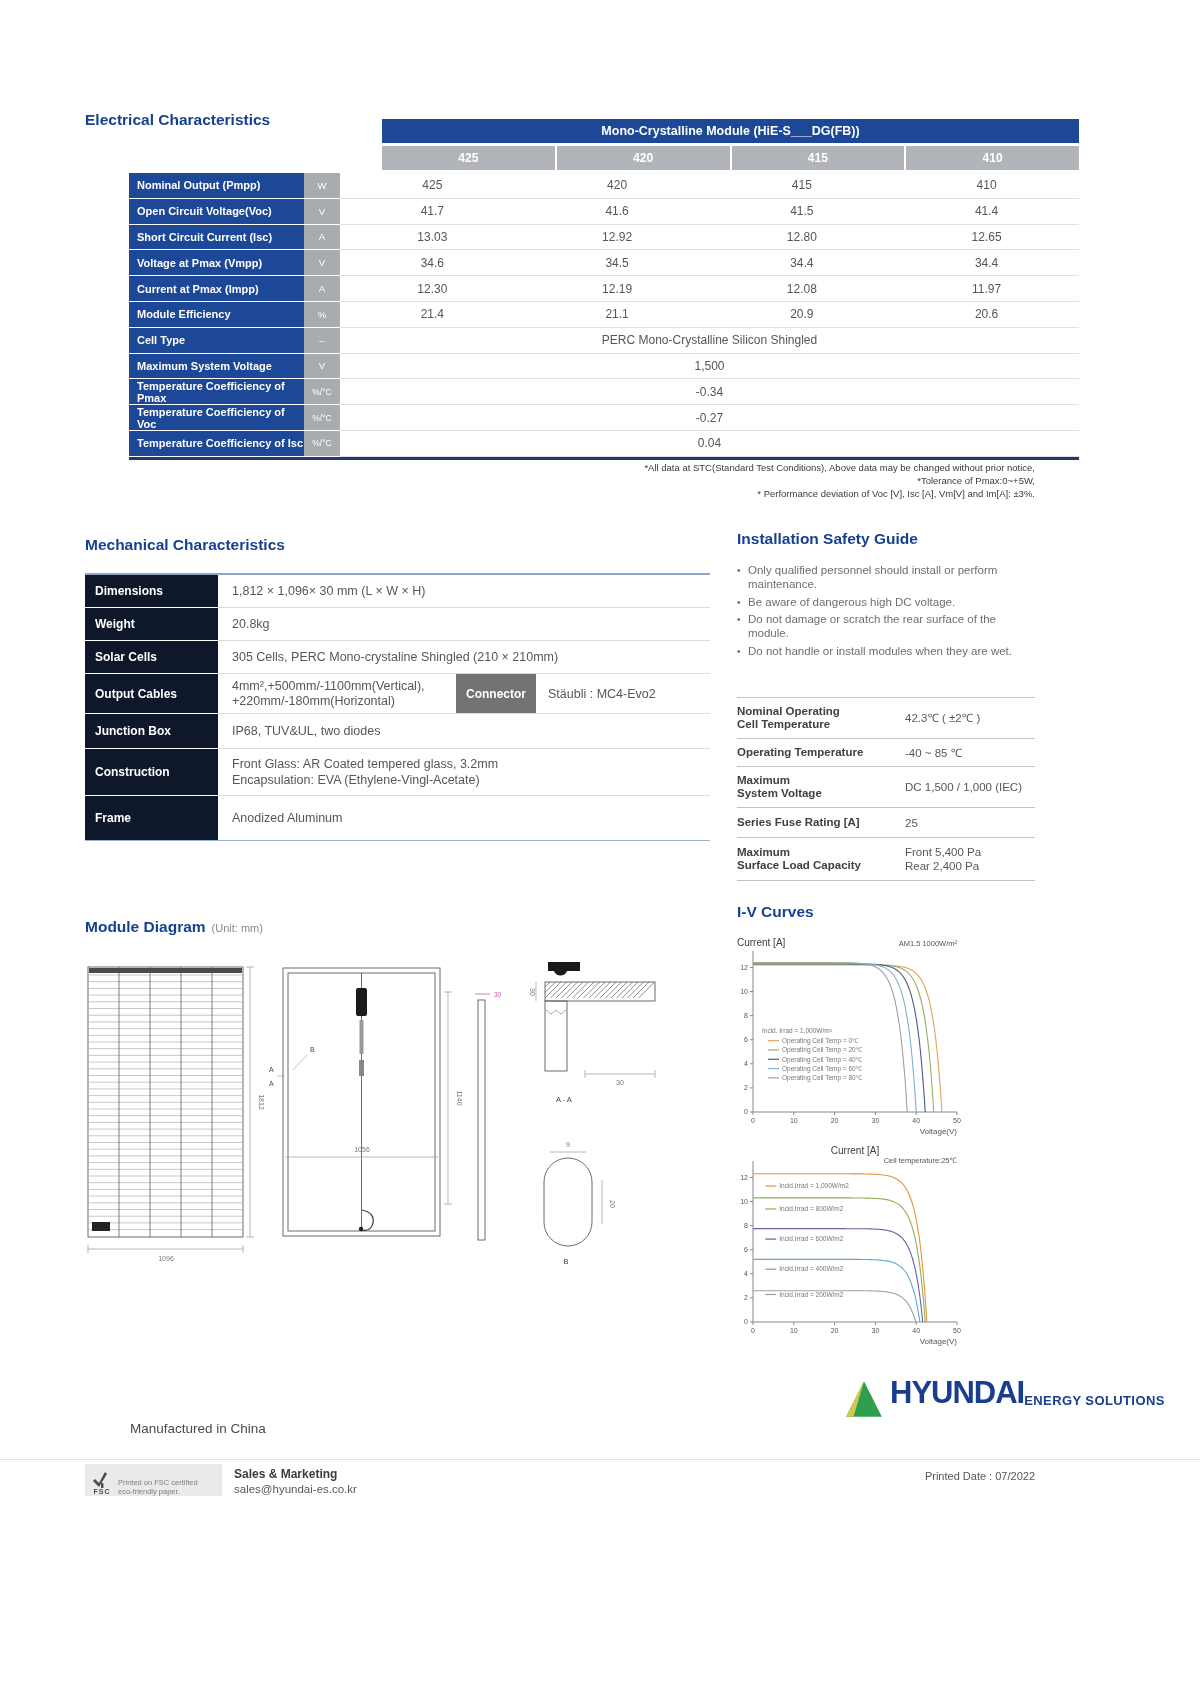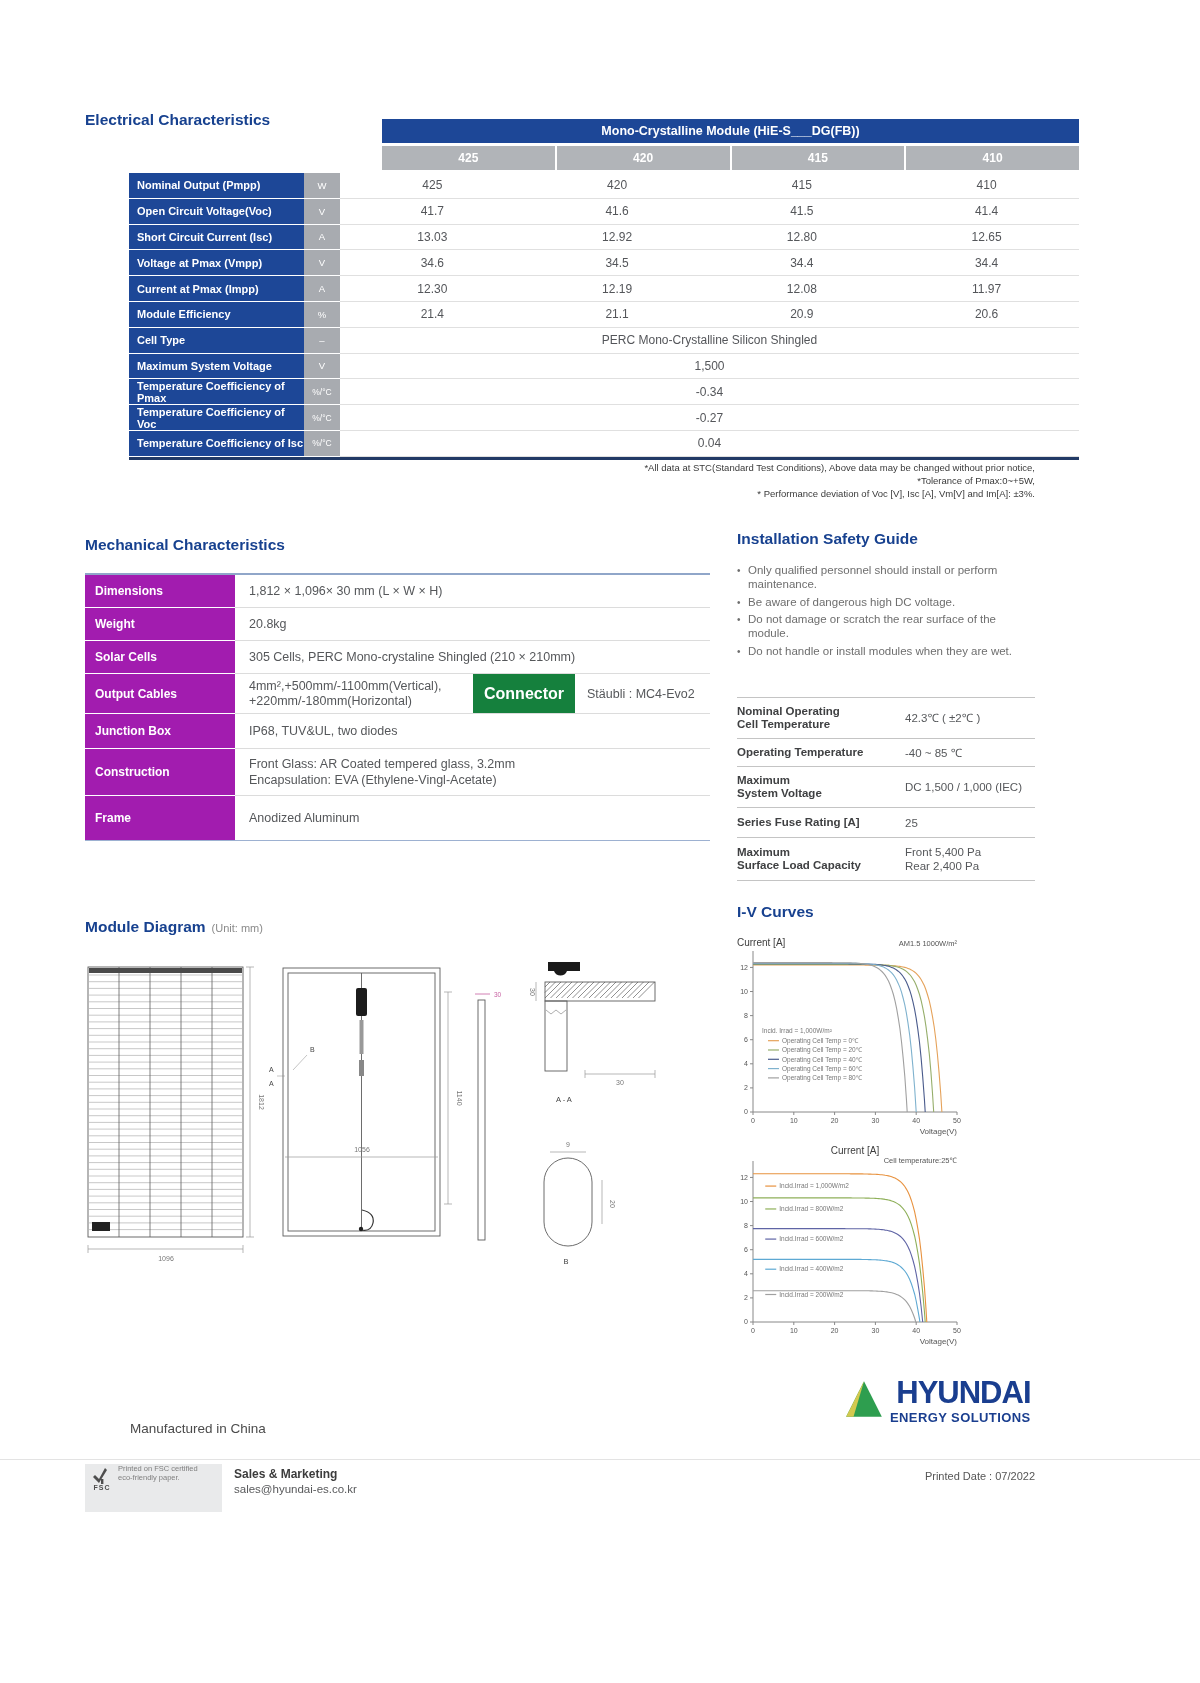--- a/index.html
+++ b/index.html
@@ -22,30 +22,30 @@
     justify-content:center;border-bottom:1px solid #fff;}
   .eval{flex:1;color:#54565a;font-size:12px;display:flex;align-items:center;justify-content:center;
     border-bottom:1px solid #e0e0e0;}
   .ebottom{height:3px;background:#223a66;}
   .efoot{position:absolute;left:85px;top:461px;width:950px;text-align:right;
     font-size:9.5px;color:#3a3a3a;line-height:13px;}
 
   
   .mtable{position:absolute;left:85px;top:573px;width:625px;border-top:2px solid #90a6c9;border-bottom:1px solid #9db1d1;}
   .mrow{display:flex;}
-  .mlabel{width:150px;background:#a21caf;color:#fff;font-size:12px;font-weight:bold;
+  .mlabel{width:133px;background:#0f172a;color:#fff;font-size:12px;font-weight:bold;
     display:flex;align-items:center;padding-left:10px;box-sizing:border-box;border-bottom:1.5px solid #fff;}
   .mval{flex:1;color:#55575a;font-size:12.5px;display:flex;align-items:center;
     padding-left:14px;box-sizing:border-box;border-bottom:1px solid #dcdcdc;}
   .mrow:last-child .mval{border-bottom:none;}
   .mrow:last-child .mlabel{border-bottom:none;}
   .pre{white-space:pre-line;}
   .cablesflex{display:flex;align-items:stretch;padding-left:0;}
   .cab-text{width:238px;display:flex;align-items:center;padding-left:14px;box-sizing:border-box;line-height:15px;}
-  .connector{width:102px;background:#15803d;color:#fff;font-weight:bold;font-size:16px;
+  .connector{width:80px;background:#737373;color:#fff;font-weight:bold;font-size:12px;
     display:flex;align-items:center;justify-content:center;}
   .conn-val{flex:1;display:flex;align-items:center;padding-left:12px;}
 
   
   .bullets{position:absolute;left:737px;top:564px;width:302px;font-size:11.5px;color:#6e6e6e;line-height:13.8px;}
   .bullets .b{display:flex;margin-bottom:4px;}
   .bullets .dot{width:11px;flex:none;font-size:10px;}
   .sspecs{position:absolute;left:737px;top:697px;width:298px;}
   .srow{display:flex;align-items:center;border-top:1px solid #c4c4c4;}
   .srow:last-child{border-bottom:1px solid #c4c4c4;}
@@ -64,27 +64,27 @@
   .ivchart{position:absolute;width:230px;height:207px;}
   .ivchart .ax{stroke:#888;stroke-width:1;}
   .ivchart .tk{font-size:7px;fill:#555;}
   .ivchart .axl{font-size:8px;fill:#555;}
   .ivchart .cl{font-size:10px;fill:#3c3c3c;}
   .ivchart .cond{font-size:7.5px;fill:#555;}
   .ivchart .lg{font-size:6.5px;fill:#777;}
 
   
   .logo{position:absolute;left:843px;top:1378px;display:flex;align-items:flex-start;gap:5px;}
-  .logo-text{display:flex;flex-direction:column;align-items:flex-end;}
+  .logo-text{display:flex;align-items:flex-end;}
   .logo-brand{font-size:31px;font-weight:bold;color:#1a3e8f;letter-spacing:-1px;line-height:30px;}
   .logo-sub{font-size:13px;font-weight:bold;color:#1a3e8f;letter-spacing:0.4px;margin-top:2px;}
   .madein{position:absolute;left:130px;top:1421px;font-size:13.5px;color:#4b4b4b;}
   .footrule{position:absolute;left:0;top:1459px;width:1200px;height:1px;background:#e3e3e3;}
-  .fscbox{position:absolute;left:85px;top:1464px;width:137px;height:48px;background:#e9eaeb;
-    display:flex;align-items:flex-start;padding:0 8px;box-sizing:border-box;gap:7px;}
+  .fscbox{position:absolute;left:85px;top:1464px;width:137px;height:32px;background:#e9eaeb;
+    display:flex;align-items:flex-end;padding:0 8px;box-sizing:border-box;gap:7px;}
   .fsc-mark{display:flex;flex-direction:column;align-items:center;line-height:8px;}
   .fsc-label{font-size:7px;font-weight:bold;color:#4e4e4e;letter-spacing:1px;}
   .fsc-text{font-size:7.5px;color:#808080;line-height:9px;}
   .dept{position:absolute;left:234px;top:1467px;font-size:12px;font-weight:bold;color:#3c3c3c;}
   .email{position:absolute;left:234px;top:1483px;font-size:11.5px;color:#58595b;}
   .printed{position:absolute;left:735px;top:1470px;width:300px;text-align:right;font-size:11px;color:#565656;}
 </style>
 </head>
 <body>
 

